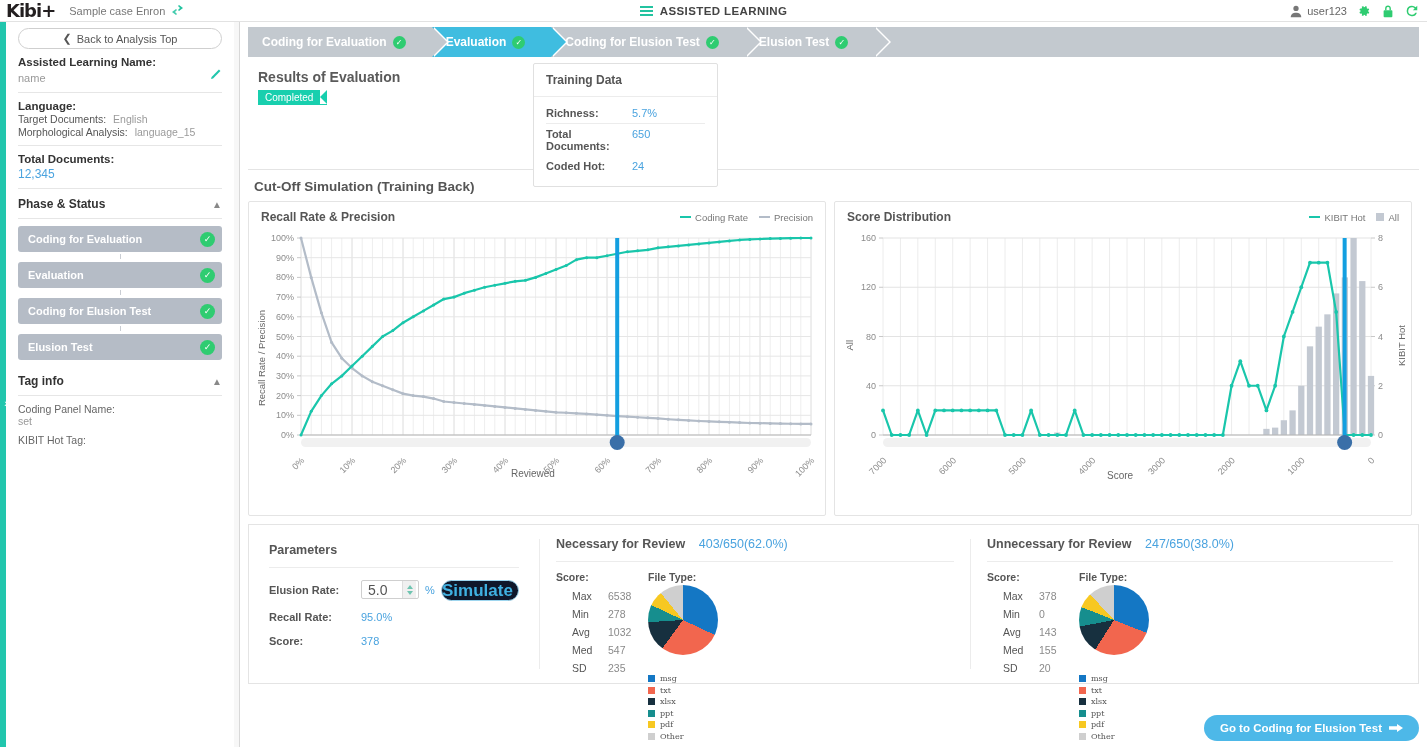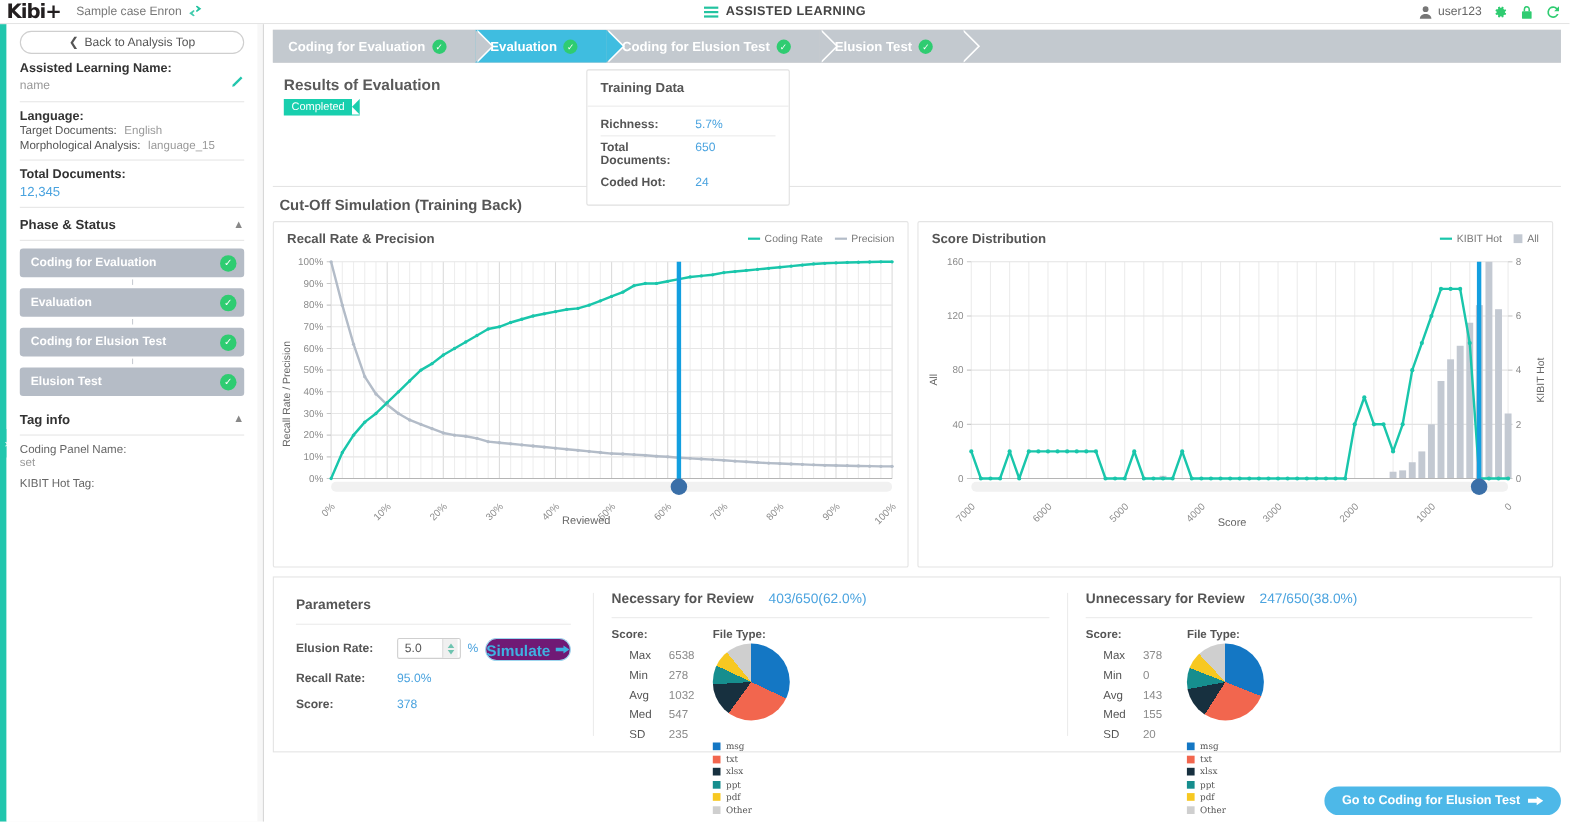--- a/index.html
+++ b/index.html
@@ -200,32 +200,32 @@
 
   .params-title { font-size: 12.5px; color: #555; font-weight: bold; padding-bottom: 10px; border-bottom: 1px solid #ececec; }
   .param-row { display: flex; align-items: center; font-size: 11px; margin-top: 12px; }
   .param-k { width: 92px; color: #555; font-weight: bold; }
   .param-v { color: #4aa3df; }
   .spin {
     display: flex; align-items: center; border: 1px solid #cfcfcf; border-radius: 2px;
     height: 19px; width: 58px; background: #fff;
   }
   .spin input {
-    border: 0; outline: none; width: 40px; font-size: 11px; color: #555; padding-left: 6px;
+    border: 0; outline: none; width: 40px; font-size: 14px; color: #555; padding-left: 6px;
     font-family: "Liberation Sans", sans-serif; background: transparent;
   }
   .spin .arrows { width: 14px; display: flex; flex-direction: column; align-items: center;
     justify-content: center; gap: 2px; background: #f0f0f0; height: 100%; border-left: 1px solid #ddd; }
   .ar-up { border-left: 3px solid transparent; border-right: 3px solid transparent; border-bottom: 4px solid #6ec4b0; }
   .ar-dn { border-left: 3px solid transparent; border-right: 3px solid transparent; border-top: 4px solid #6ec4b0; }
   .pct { color: #4aa3df; font-size: 11px; margin-left: 6px; }
   .simulate-btn {
     position: absolute; left: 192px; top: 55px;
     width: 78px; height: 21px; border: 1px solid #9ed6ef; border-radius: 11px;
-    background: #701a75; color: #3fb0e0; font-size: 14px; font-weight: bold;
+    background: #0f172a; color: #3fb0e0; font-size: 17px; font-weight: bold;
     display: flex; align-items: center; justify-content: center; gap: 5px; cursor: pointer;
   }
 
   .bp-head { font-size: 12.5px; color: #555; font-weight: bold; padding-bottom: 10px; border-bottom: 1px solid #ececec; }
   .bp-head .cnt { color: #4aa3df; font-weight: normal; margin-left: 10px; }
   .bp-body { display: flex; margin-top: 9px; }
   .score-col { width: 92px; font-size: 10.5px; }
   .score-col .hdr { font-weight: bold; color: #555; margin-bottom: 4px; }
   .score-col .r { display: flex; line-height: 18px; color: #555; }
   .score-col .r .k { width: 36px; margin-left: 16px; }

